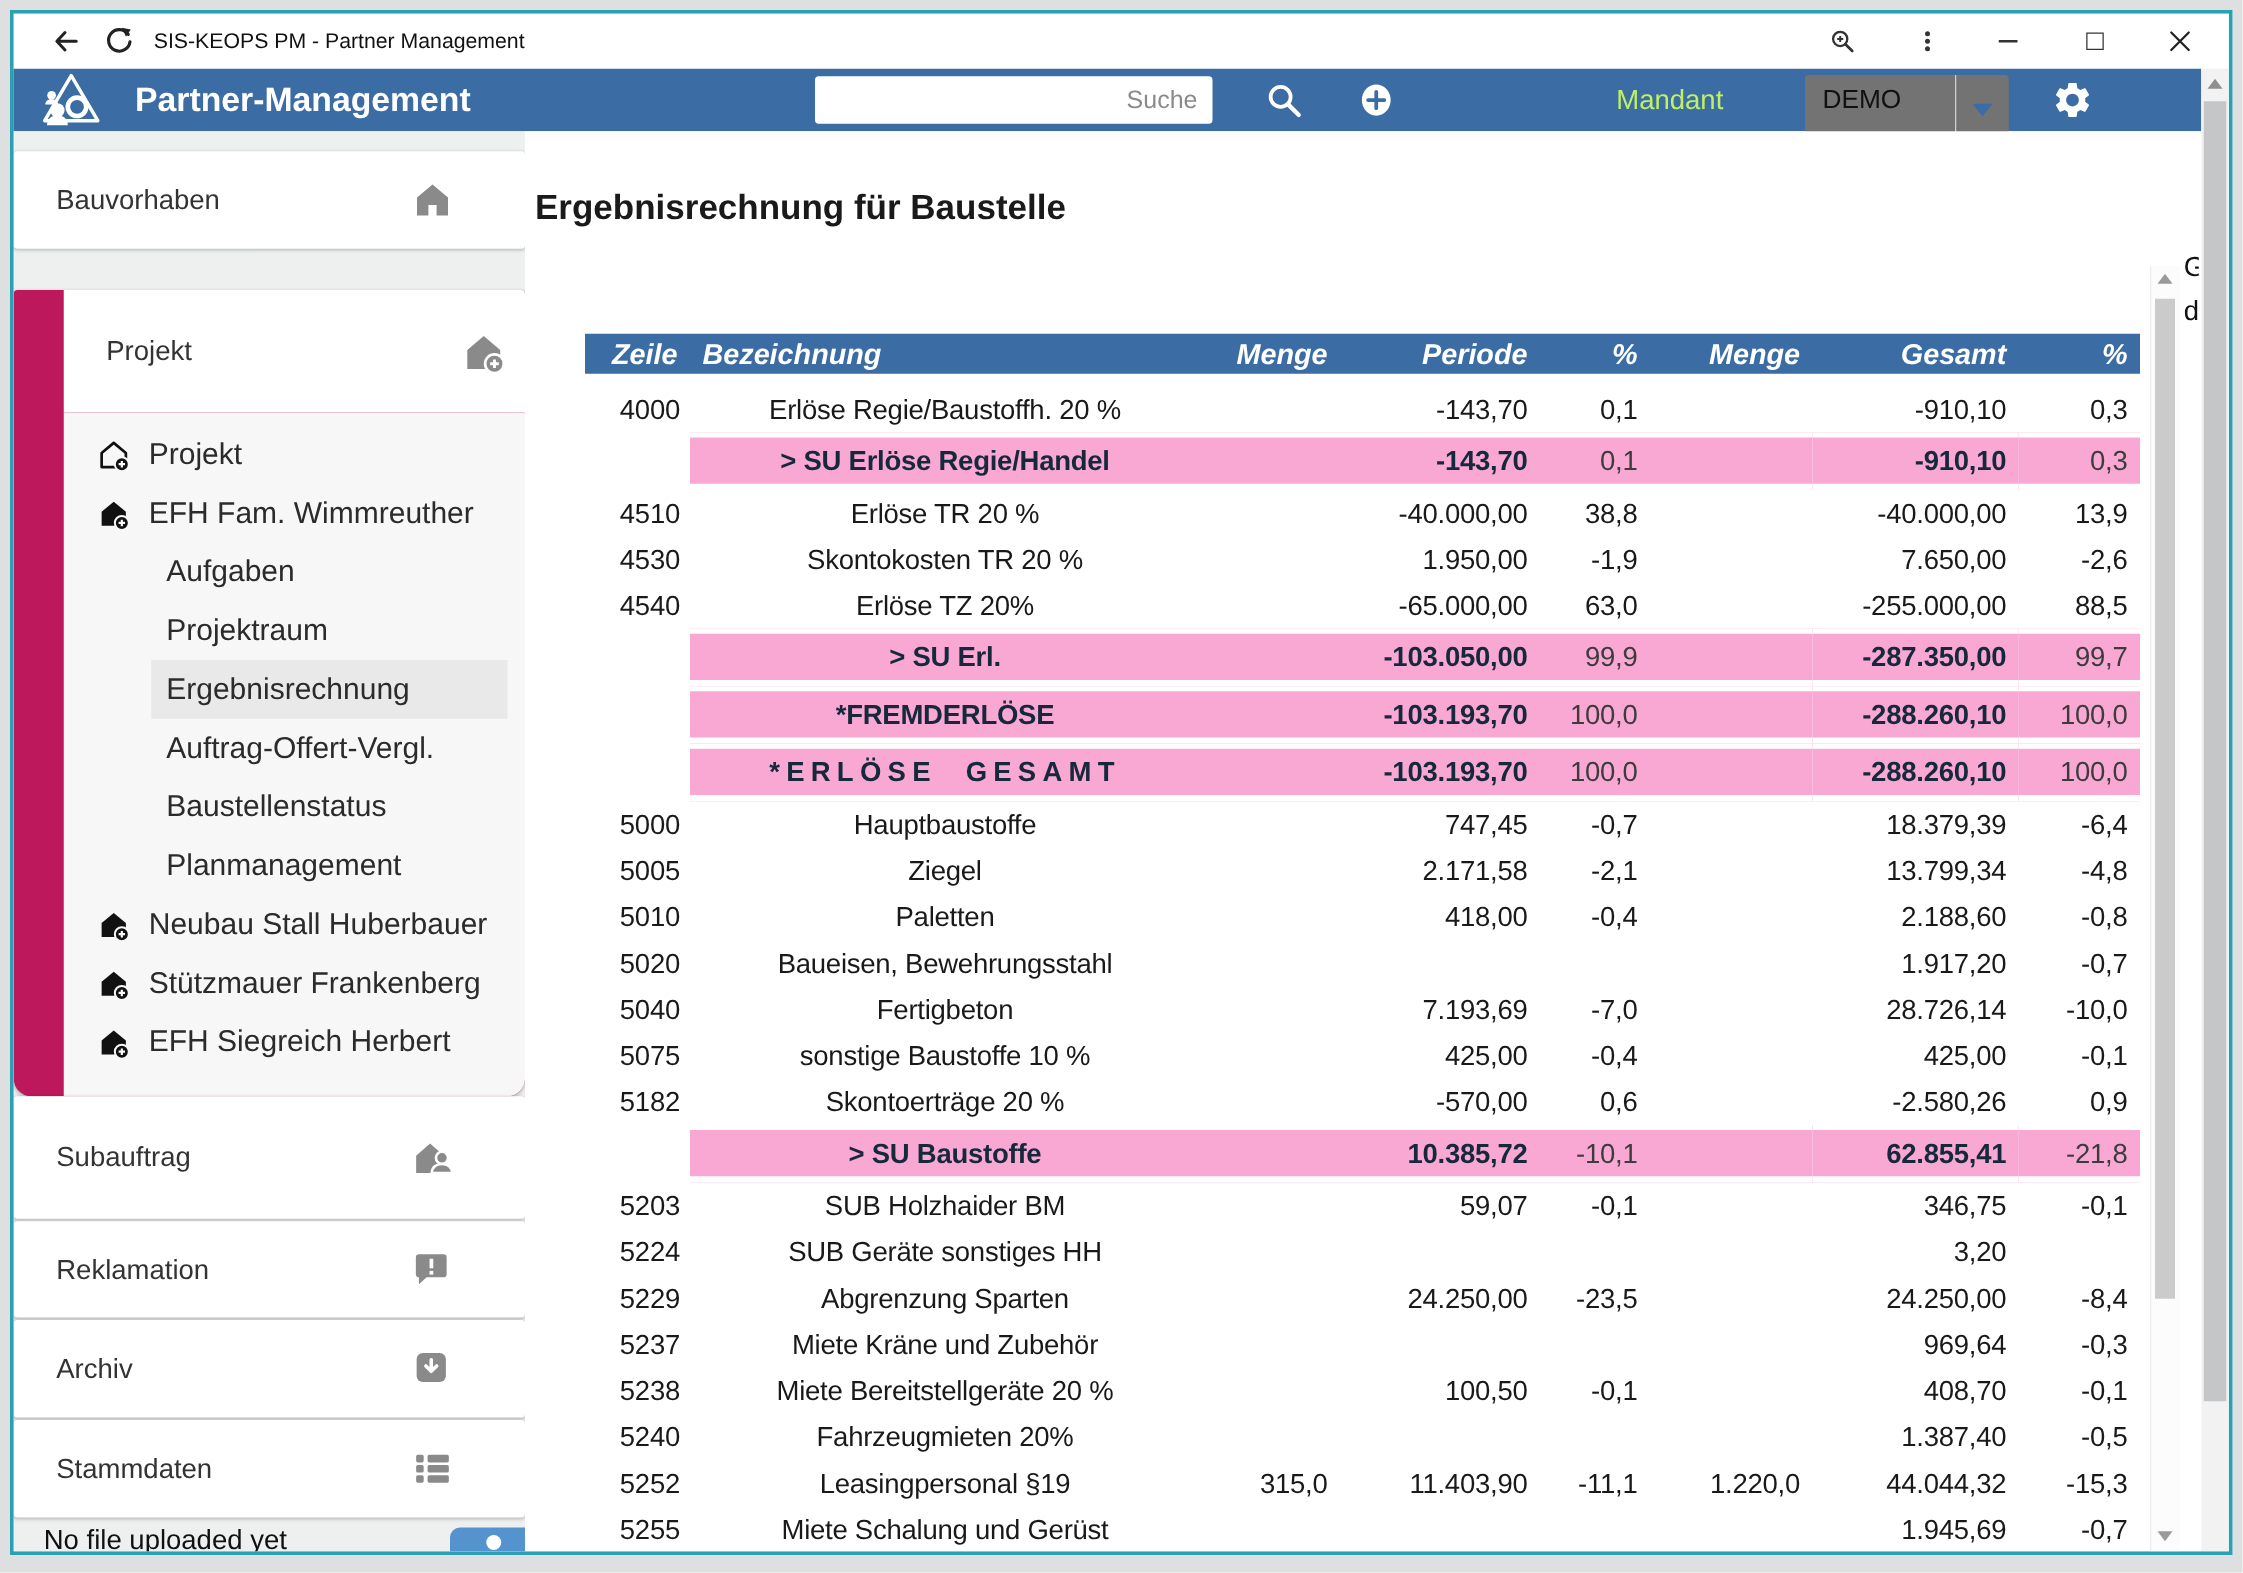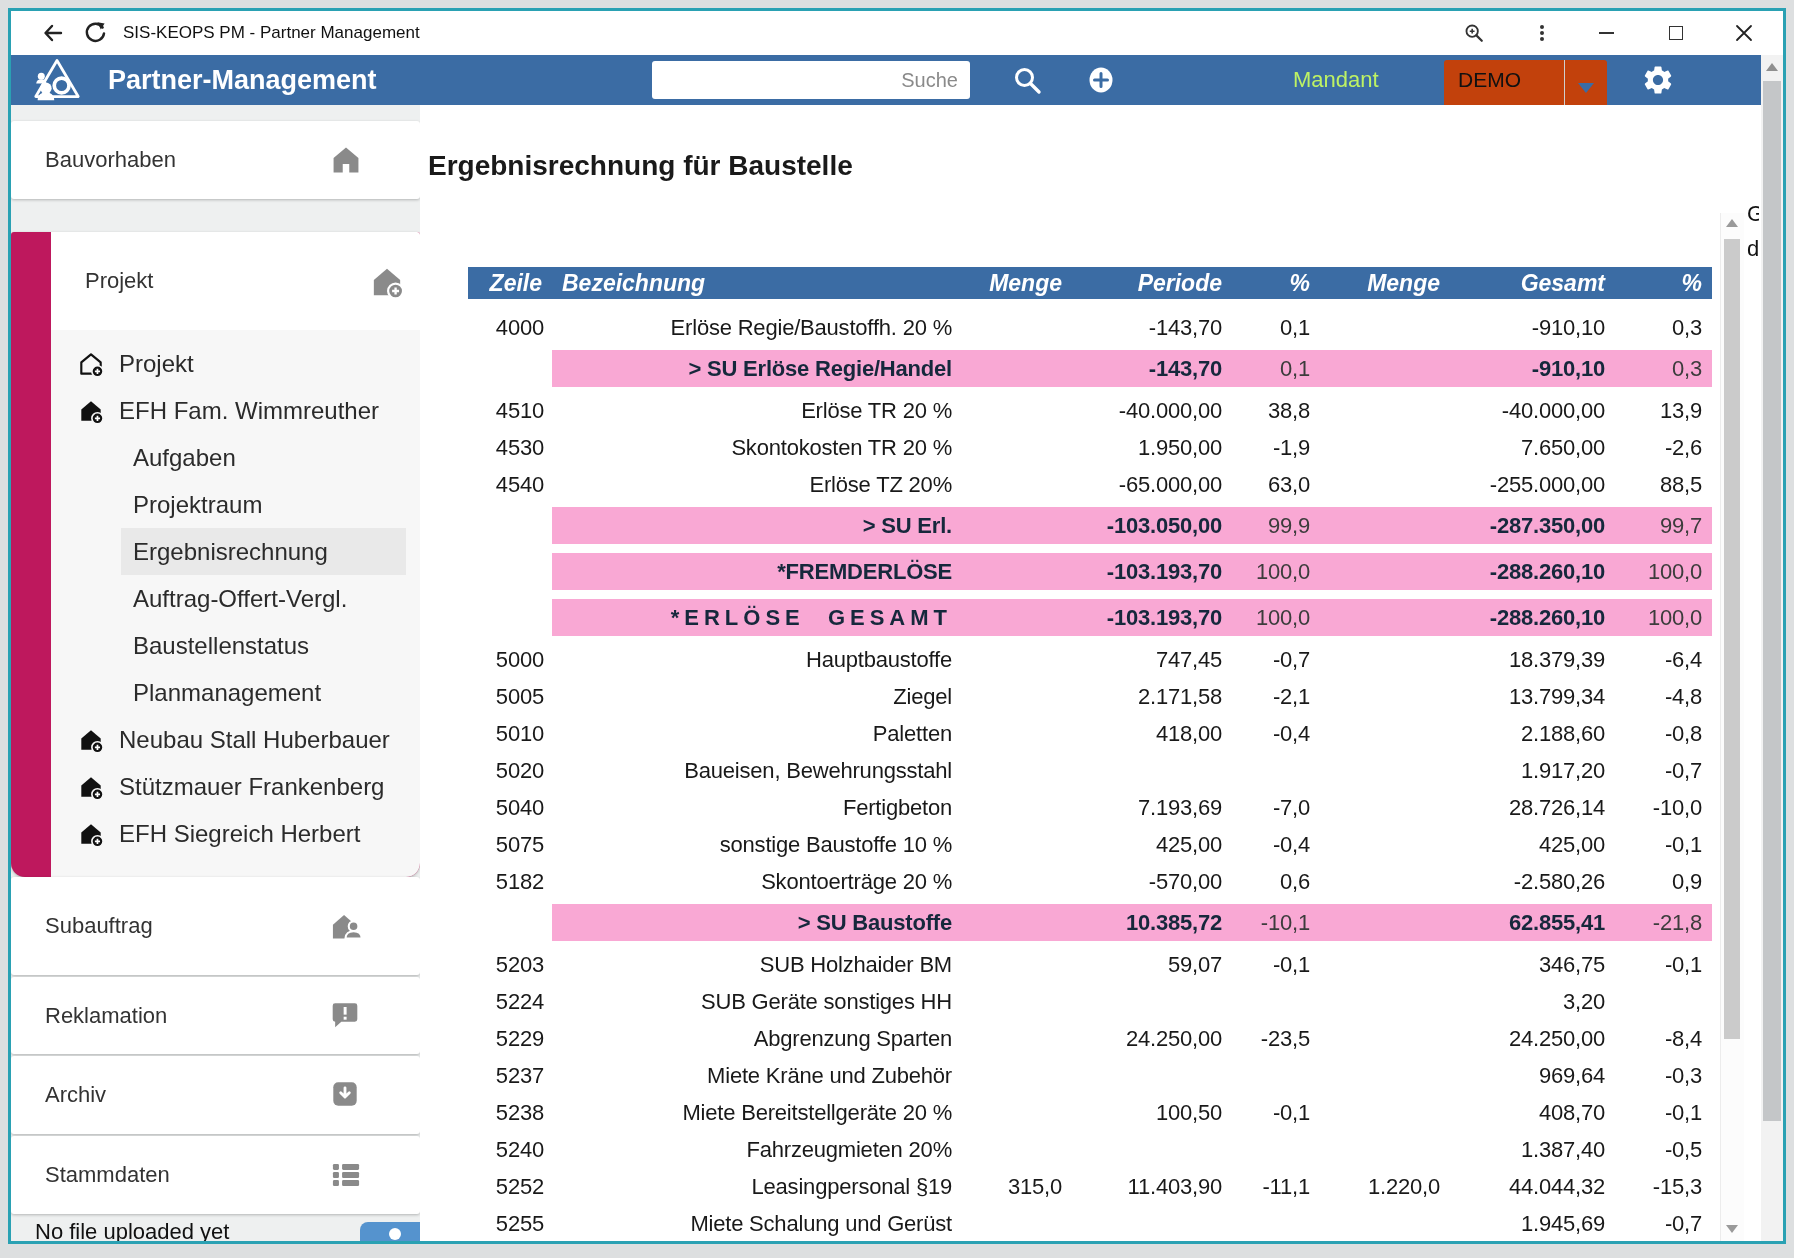--- a/index.html
+++ b/index.html
@@ -18,21 +18,21 @@
 
   
   .appbar{position:absolute;left:0;top:44px;width:1750px;height:50px;background:#3b6ca4;}
   .logo{position:absolute;left:22px;top:2px;}
   .app-name{position:absolute;left:97px;top:0;line-height:50px;color:#fff;font-size:27px;font-weight:bold;}
   .search-input{position:absolute;left:641px;top:6px;width:294px;height:38px;border:none;border-radius:3px;font-size:20px;padding:0 12px;font-family:"Liberation Sans",sans-serif;color:#222;outline:none;text-align:right;}
   .search-input::placeholder{color:#8a8a8a;}
   .appbar-search{position:absolute;left:1001px;top:10px;width:30px;height:30px;}
   .appbar-plus{position:absolute;left:1075px;top:10px;width:30px;height:30px;}
   .mandant-label{position:absolute;left:1270px;top:0;line-height:50px;color:#bef264;font-size:22px;margin-left:12px;}
-  .mandant-select{position:absolute;left:1433px;top:5px;width:163px;height:56px;background:#c2410c;border-radius:3px;display:flex;}
+  .mandant-select{position:absolute;left:1433px;top:5px;width:163px;height:56px;background:#737373;border-radius:3px;display:flex;}
   .mandant-value{flex:1;line-height:40px;padding-left:14px;font-size:21px;color:#111;}
   .mandant-arrow{width:42px;border-left:1px solid #cfcfcf;display:flex;align-items:center;justify-content:center;}
   .mandant-arrow b{width:0;height:0;border-left:8px solid transparent;border-right:8px solid transparent;border-top:10px solid #3b6ca4;}
   .gear{position:absolute;left:1630px;top:8px;width:34px;height:34px;}
 
   
   .outer-scrollbar{position:absolute;right:0;top:44px;bottom:0;width:22px;background:#f2f2f2;}
   .outer-scrollbar .arrow-up{position:absolute;top:8px;left:5px;width:0;height:0;border-left:6px solid transparent;border-right:6px solid transparent;border-bottom:8px solid #8f8f8f;}
   .outer-scrollbar .thumb{position:absolute;left:2px;right:2px;top:26px;height:1040px;background:#c4c6c8;}
 
@@ -59,21 +59,21 @@
   
   .main{position:absolute;left:409px;top:94px;right:22px;bottom:0;background:#fff;overflow:hidden;}
   .page-title{position:absolute;left:8px;top:26px;font-size:28px;font-weight:bold;color:#1a1a1a;}
   .table{position:absolute;left:48px;top:162px;width:1244px;}
   .tr,.thead{display:grid;grid-template-columns:84px 400px 120px 160px 88px 130px 165px 97px;}
   .thead{background:#3b6ca4;height:32px;line-height:32px;color:#fff;font-weight:bold;font-style:italic;font-size:23px;}
   .tbody{padding-top:10px;}
   .tr{height:37px;line-height:37px;font-size:22px;color:#191919;letter-spacing:-0.2px;}
   .td,.th{overflow:hidden;white-space:nowrap;box-sizing:border-box;}
   .c0{text-align:right;padding-right:8px;}
-  .c1{text-align:right;padding-left:8px;}
+  .c1{text-align:center;padding-left:8px;}
   .c2,.c3,.c4,.c5,.c6,.c7,.th.c0{padding-right:10px;text-align:right;}
   .th.c1{text-align:left;padding-left:10px;}
   .tr.subtotal{height:46px;line-height:37px;}
   .tr.subtotal .td{border-top:4px solid #fff;border-bottom:5px solid #fff;}
   .tr.subtotal .td:not(.c0){background:#f9a8d4;}
   .tr.subtotal .c1,.tr.subtotal .c2,.tr.subtotal .c3,.tr.subtotal .c5,.tr.subtotal .c6{font-weight:bold;color:#16283c;}
   .tr.subtotal .c4,.tr.subtotal .c7{color:#3c3c3c;}
   .tr.spaced .c1{letter-spacing:5px;word-spacing:12px;}
 
   

